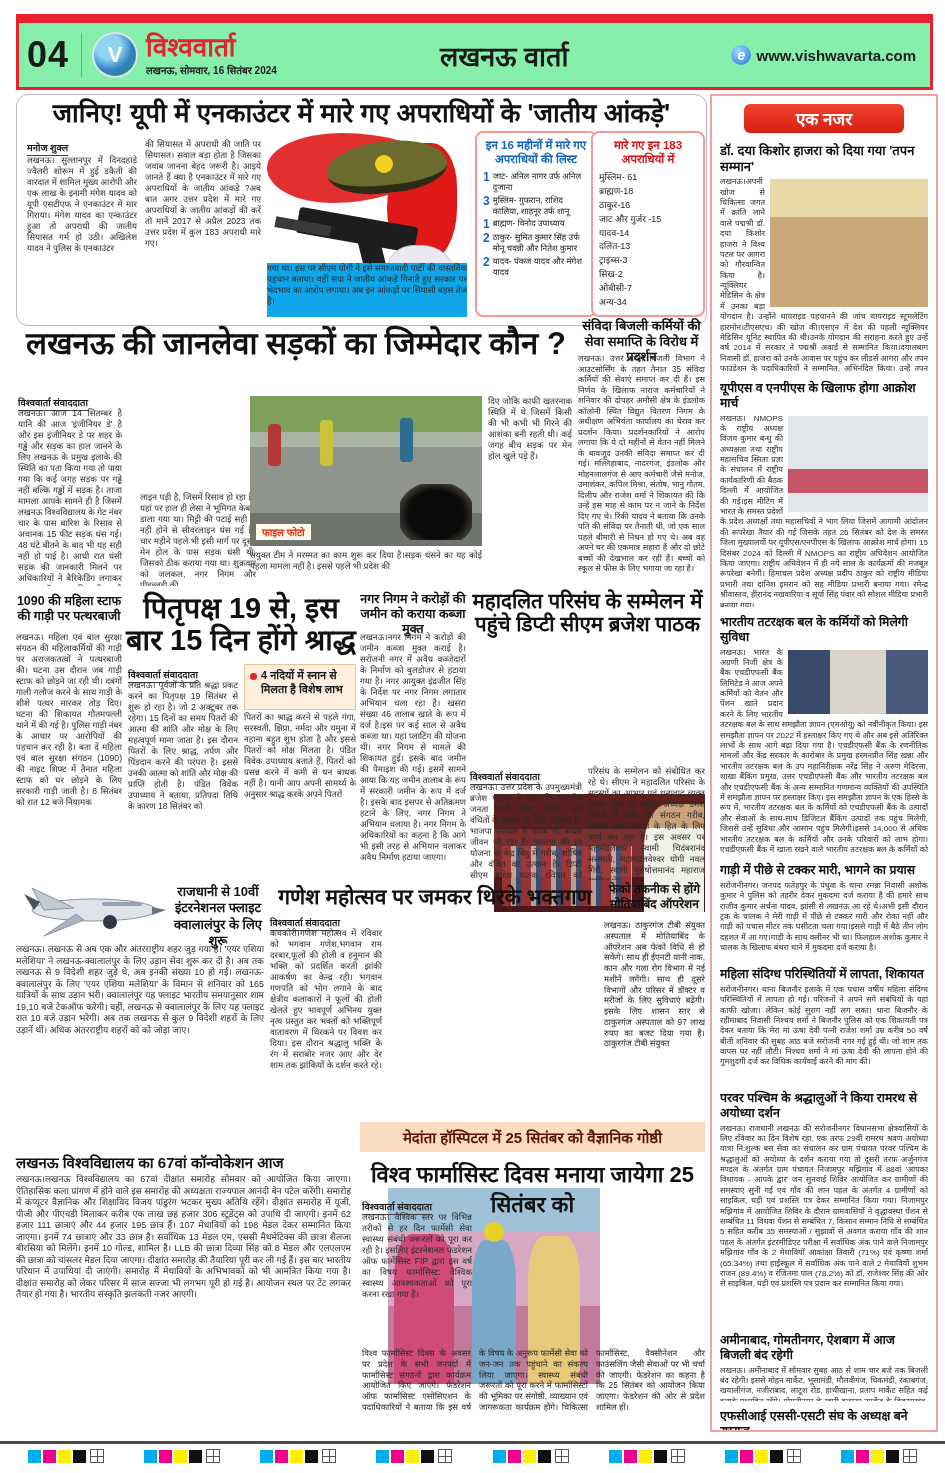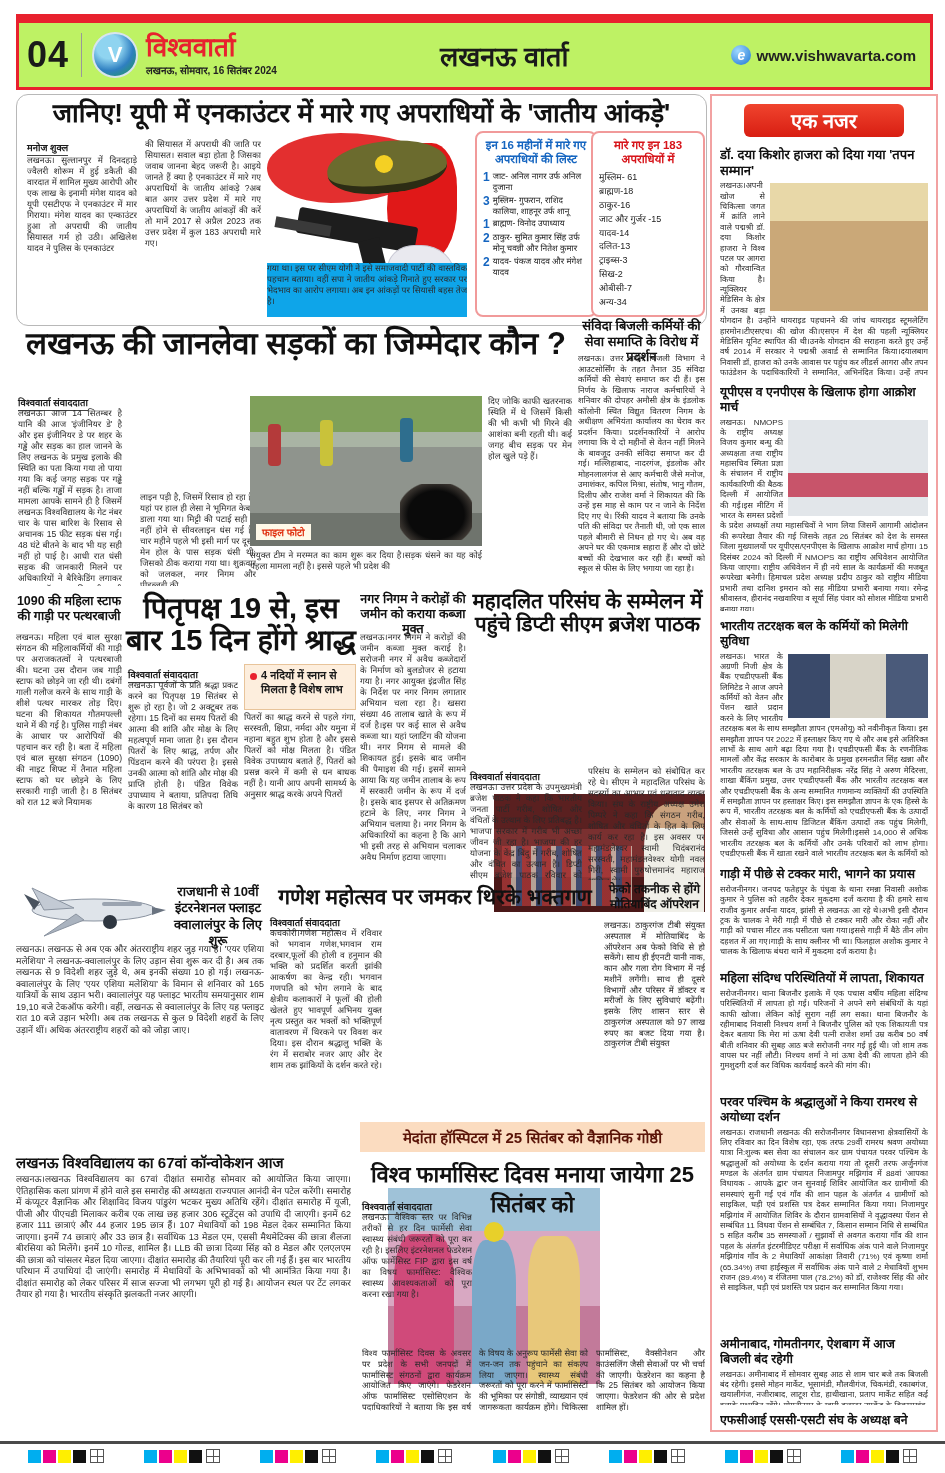--- a/index.html
+++ b/index.html
@@ -5,21 +5,21 @@
   html,body{margin:0;padding:0;background:#e9e9e9;}
   #page{position:relative;width:945px;height:1473px;background:#ffffff;margin:0 auto;
         font-family:"Liberation Sans","DejaVu Sans",sans-serif;color:#1a1a1a;overflow:hidden;}
   .abs{position:absolute;}
   .bt{font-size:8.6px;line-height:1.28;color:#2a2a2a;text-align:justify;overflow:hidden;}
   .byline{font-weight:bold;font-size:9.5px;border-bottom:1px solid #444;display:inline-block;padding-bottom:1px;}
   .hl{font-weight:bold;color:#111;}
   .center{text-align:center;}
   
   #hdr{left:16px;top:14px;width:911px;height:64px;border:3px solid #e8212e;border-top-width:9px;
-       display:flex;align-items:center;background:#bef264;}
+       display:flex;align-items:center;background:#86efac;}
   .pageno{font-size:36px;font-weight:bold;padding:0 12px 0 8px;letter-spacing:1px;}
   .hdr-sep{width:1px;height:44px;background:#999;}
   .logo{width:42px;height:42px;border-radius:50%;margin:0 8px 0 10px;
         background:radial-gradient(circle at 35% 30%,#8fd4f0 0 30%,#2f7fc1 60%,#1e9e4a 100%);
         display:flex;align-items:center;justify-content:center;color:#fff;font-weight:bold;font-size:22px;
         border:2px solid #d8e4ee;}
   .masthead{display:flex;flex-direction:column;justify-content:center;}
   .masthead .name{color:#e8212e;font-size:26px;font-weight:bold;line-height:1;}
   .masthead .ed{font-size:10px;font-weight:bold;color:#222;margin-top:3px;}
   .hdr-center{flex:1;text-align:center;font-size:27px;font-weight:bold;}
@@ -37,21 +37,21 @@
   .bullet-item{font-size:11.5px;font-weight:bold;line-height:1.25;margin-bottom:5px;position:relative;padding-left:11px;}
   .bullet-item::before{content:"";position:absolute;left:0;top:4px;width:7px;height:7px;border-radius:50%;background:#e8212e;}
   .photo{background:#ccc;overflow:hidden;position:relative;}
   .cap{position:absolute;left:6px;bottom:6px;background:#fff9e8;color:#e03010;font-weight:bold;font-size:10px;padding:1px 6px;}
   .peach-strip{background:#fbdcc0;display:flex;align-items:center;justify-content:center;
                font-weight:bold;font-size:15px;color:#5a1408;}
   
   #eknajar{left:710px;top:94px;width:228px;height:1338px;border:2px solid #f2a2a2;background:#fff;
            padding:6px 8px;box-sizing:border-box;overflow:hidden;}
   .en-banner{width:160px;margin:2px auto 8px auto;background:linear-gradient(#f0442e,#d81e12);color:#fff;
-             font-weight:bold;font-size:20px;text-align:center;border-radius:6px;padding:3px 0;}
+             font-weight:bold;font-size:17px;text-align:center;border-radius:6px;padding:3px 0;}
   .en-item{overflow:hidden;margin-bottom:6px;}
   .en-h{font-weight:bold;font-size:12.3px;line-height:1.2;margin:2px 0 3px 0;color:#111;}
   .en-b{font-size:8px;line-height:1.3;text-align:justify;color:#2a2a2a;}
   .en-photo{float:right;margin:2px 0 3px 5px;background:#b89878;}
   
   #regstrip{left:0;top:1449px;width:945px;display:flex;justify-content:space-between;padding:0 28px;box-sizing:border-box;}
   .reg-group{display:flex;gap:2px;align-items:center;}
   .reg{width:13px;height:13px;}
   .reg.c{background:#00aeef}.reg.m{background:#ec008c}.reg.y{background:#ffef00}.reg.k{background:#111}
   .reg-grid{width:12px;height:12px;border:1px solid #555;margin-left:2px;

